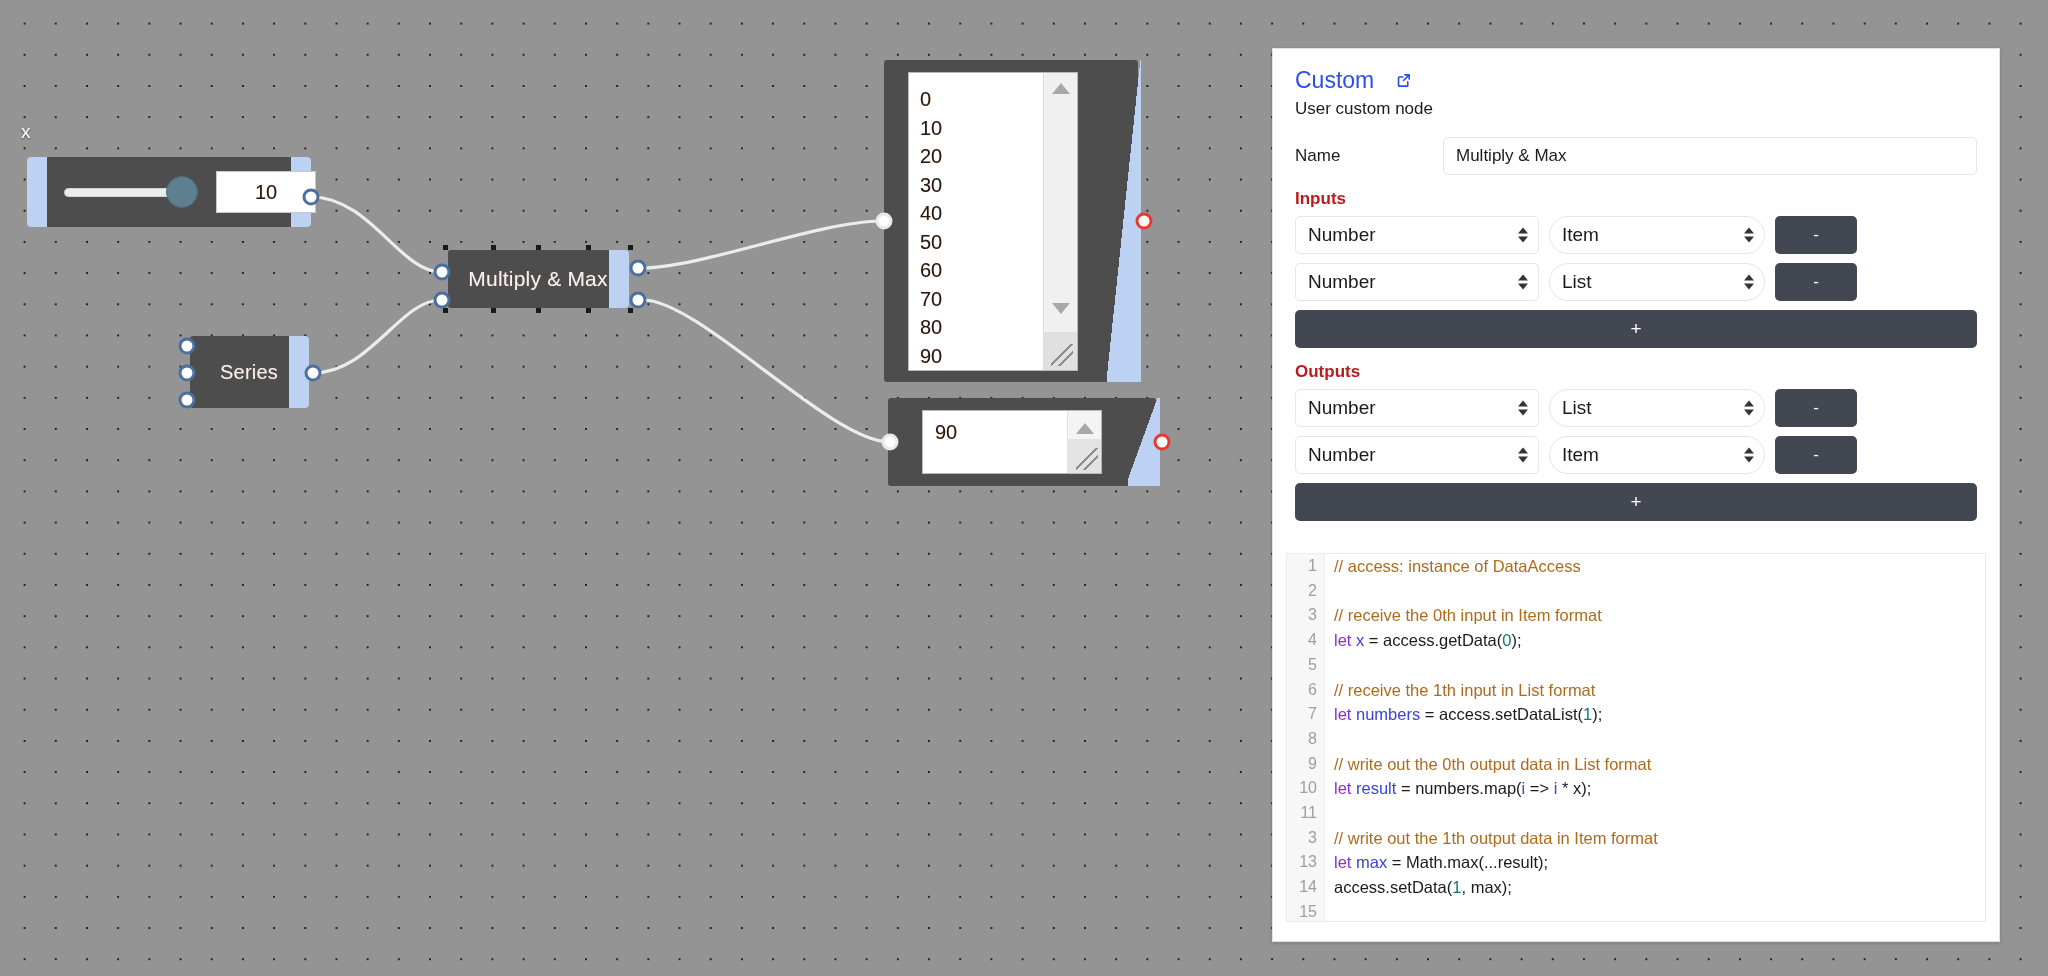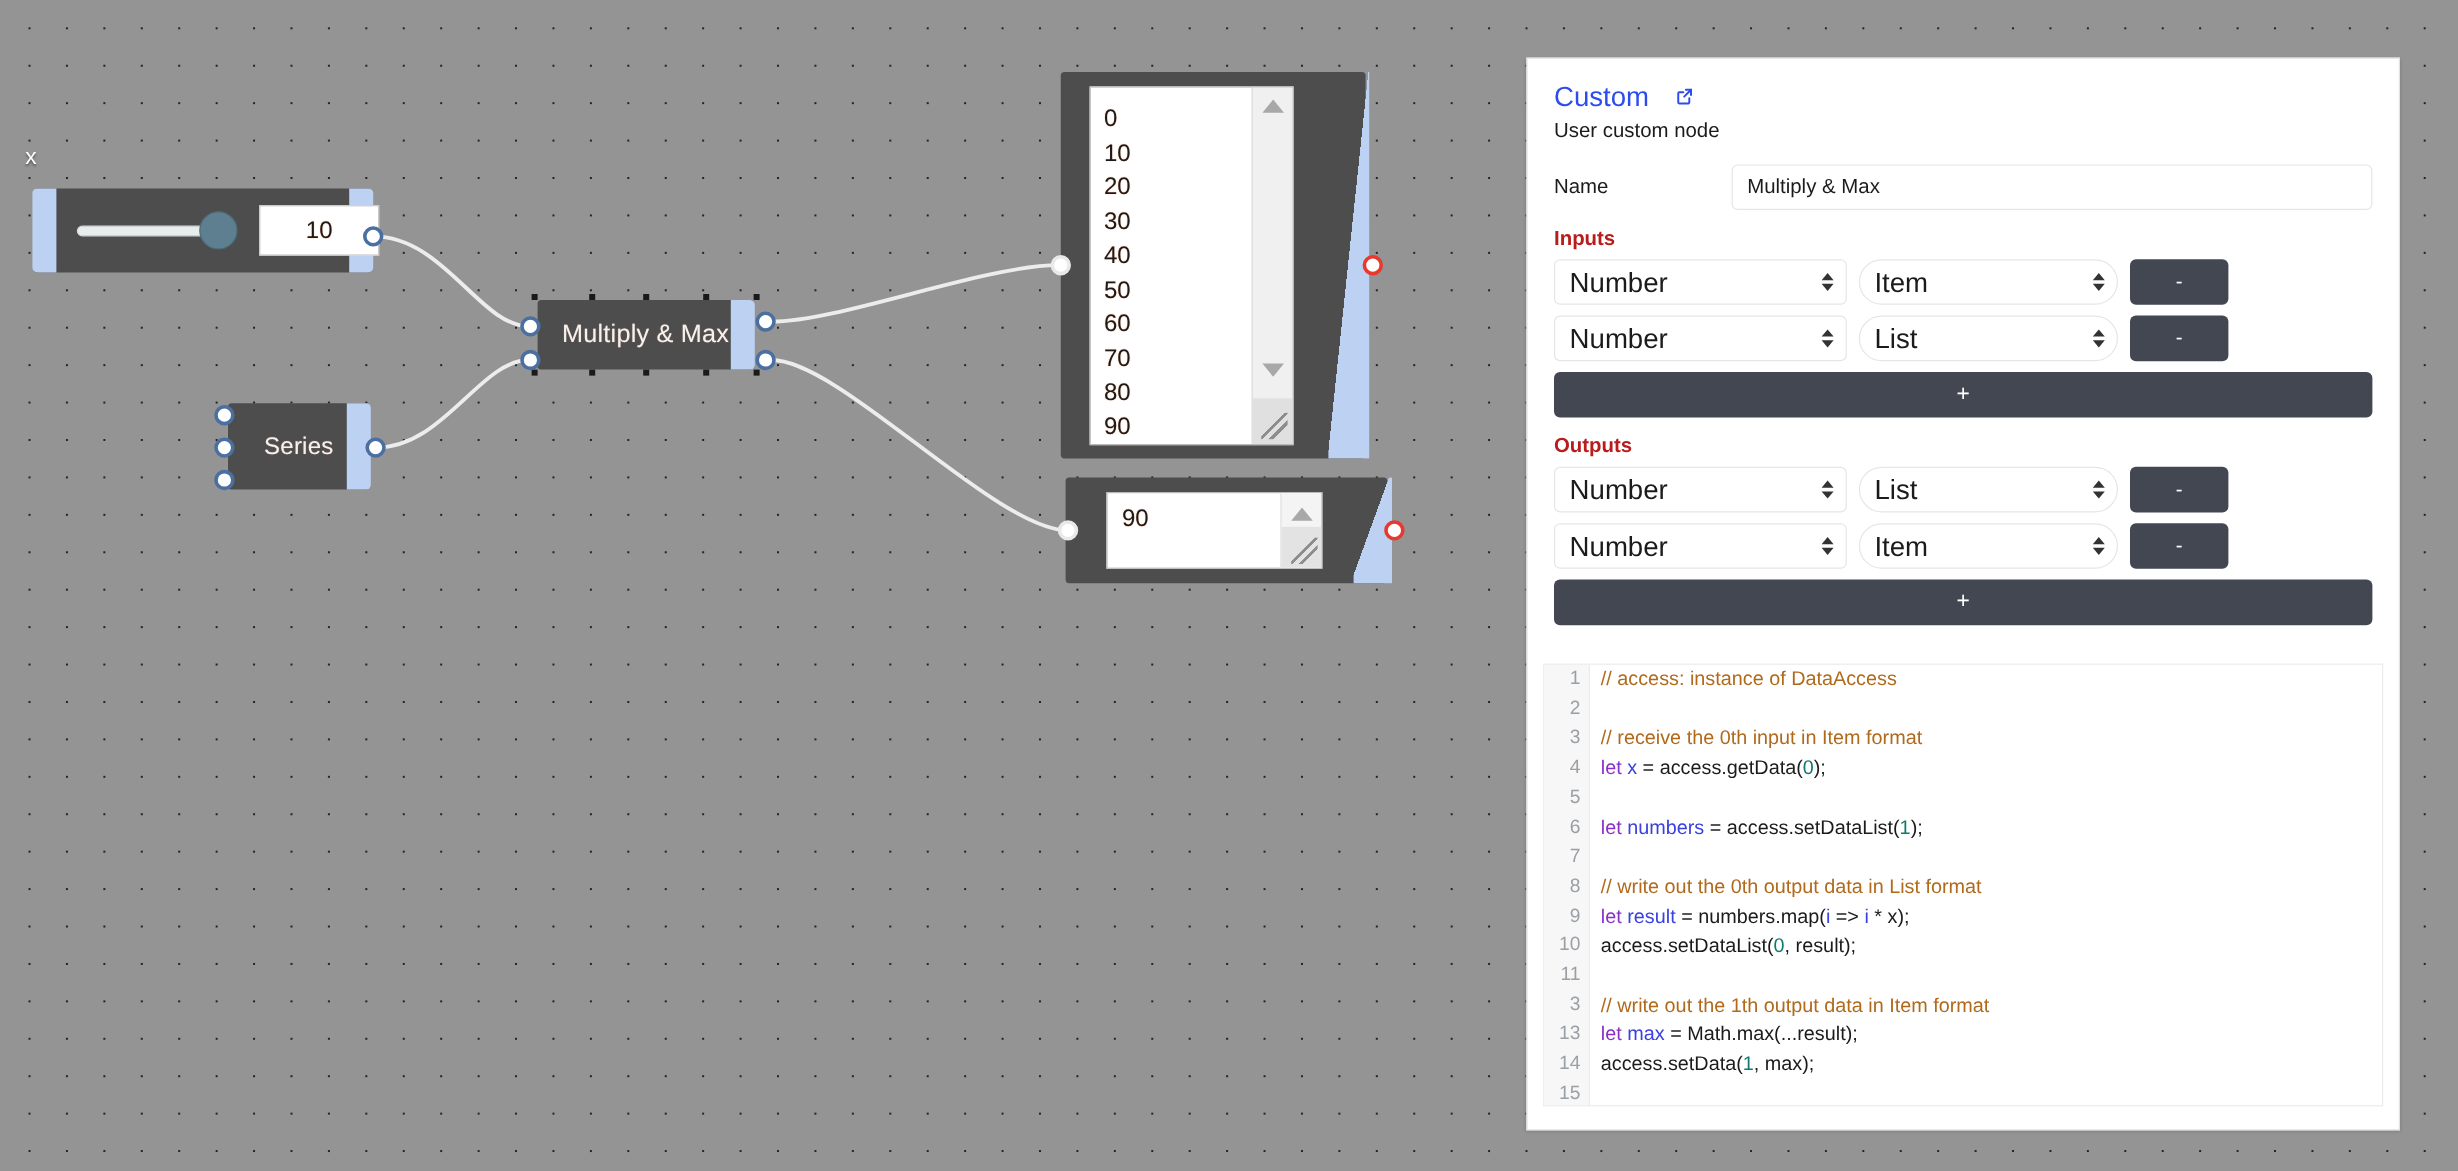--- a/index.html
+++ b/index.html
@@ -166,21 +166,21 @@
     background:#fff; font-size:17px; color:#1b1b1b;
     padding:0 12px; font-family:"Liberation Sans", sans-serif;
     outline:none;
   }
   .sec-title { font-size:17px; font-weight:bold; color:#b91c1c; margin:14px 0 7px; }
 
   .io-row { display:flex; gap:10px; margin-bottom:9px; }
   .sel {
     position:relative; height:38px; border:1px solid #e6e6e6; border-radius:5px;
     background:#fff; display:flex; align-items:center;
-    padding:0 30px 0 12px; font-size:23px; color:#1b1b1b; cursor:pointer;
+    padding:0 30px 0 12px; font-size:19px; color:#1b1b1b; cursor:pointer;
   }
   .sel.c1 { flex:0 0 244px; }
   .sel.c2 { flex:0 0 216px;border-radius:19px; }
   .sel .updown {
     position:absolute; right:10px; top:50%; transform:translateY(-50%);
     display:flex; flex-direction:column; gap:3px;
   }
   .sel .updown i {
     width:0;height:0;border-left:5px solid transparent;border-right:5px solid transparent;
   }
@@ -440,25 +440,25 @@
           <div>13</div>
           <div>14</div>
           <div>15</div>
         </div>
       <div class="code">
           <div><span class="tk-com">// access: instance of DataAccess</span></div>
           <div>&nbsp;</div>
           <div><span class="tk-com">// receive the 0th input in Item format</span></div>
           <div><span class="tk-kw">let </span><span class="tk-var">x</span><span class="tk-pl"> = access.getData(</span><span class="tk-num">0</span><span class="tk-pl">);</span></div>
           <div>&nbsp;</div>
+          <div><span class="tk-com">// receive the 1th input in List format</span></div>
           <div><span class="tk-kw">let </span><span class="tk-var">numbers</span><span class="tk-pl"> = access.setDataList(</span><span class="tk-num">1</span><span class="tk-pl">);</span></div>
           <div>&nbsp;</div>
           <div><span class="tk-com">// write out the 0th output data in List format</span></div>
           <div><span class="tk-kw">let </span><span class="tk-var">result</span><span class="tk-pl"> = numbers.map(</span><span class="tk-var">i</span><span class="tk-pl"> =&gt; </span><span class="tk-var">i</span><span class="tk-pl"> * x);</span></div>
-          <div><span class="tk-pl">access.setDataList(</span><span class="tk-num">0</span><span class="tk-pl">, result);</span></div>
           <div>&nbsp;</div>
           <div><span class="tk-com">// write out the 1th output data in Item format</span></div>
           <div><span class="tk-kw">let </span><span class="tk-var">max</span><span class="tk-pl"> = Math.max(...result);</span></div>
           <div><span class="tk-pl">access.setData(</span><span class="tk-num">1</span><span class="tk-pl">, max);</span></div>
         </div>
     </div>
 
   </div>
 </div>
 

